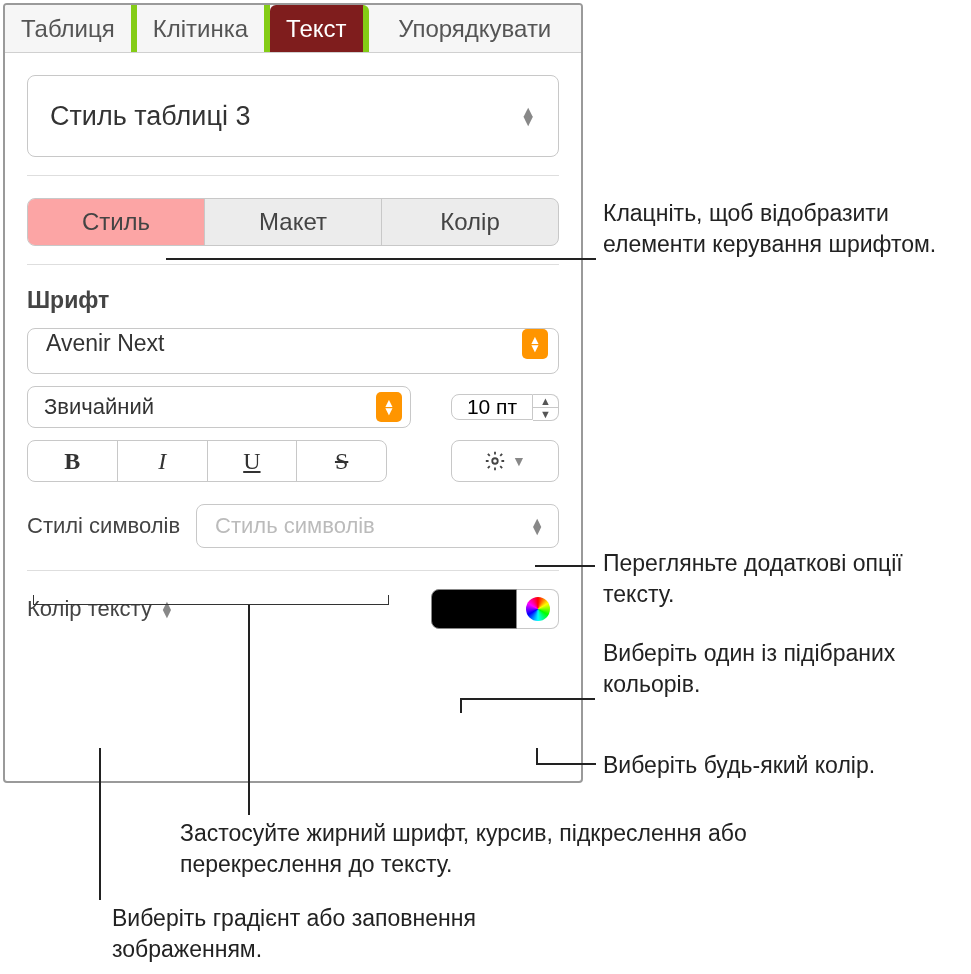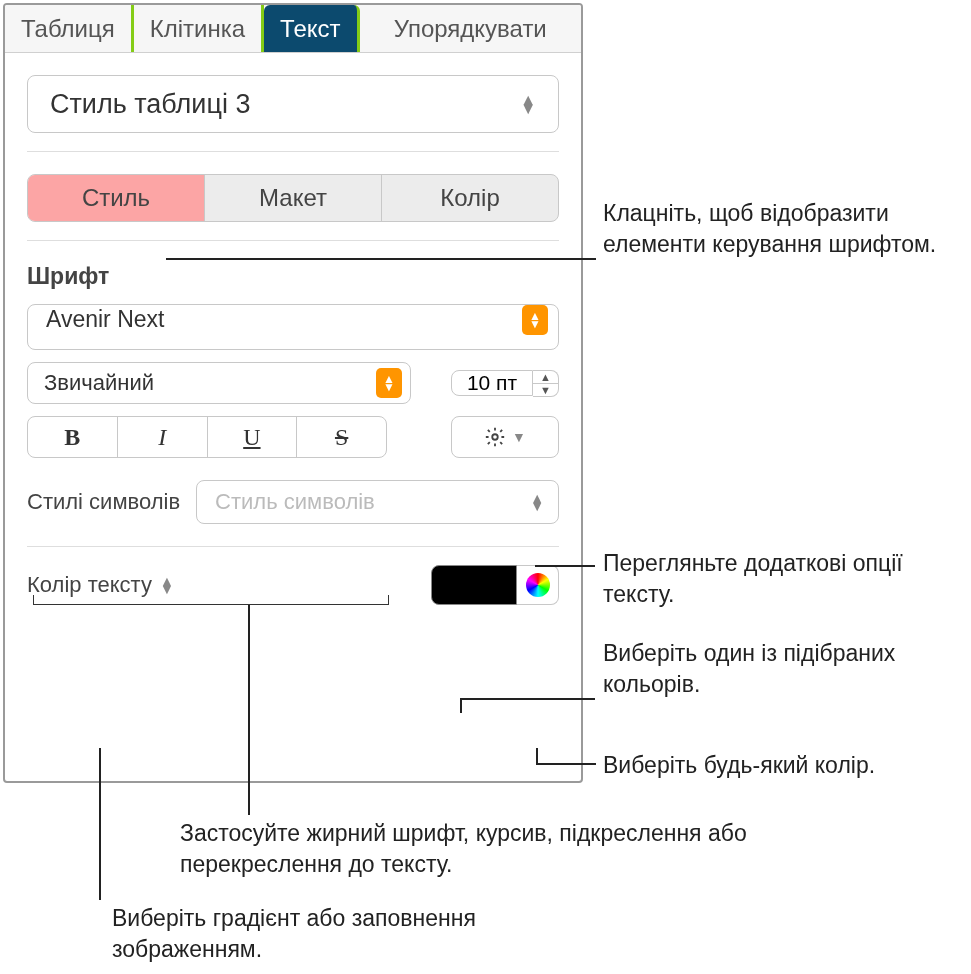--- a/index.html
+++ b/index.html
@@ -29,33 +29,33 @@
       border-bottom: 1px solid #d0d0d0;
       background: #f6f6f6;
     }
     .top-tab {
       display: flex;
       align-items: center;
       justify-content: center;
       padding: 0 16px;
       color: #555;
       font-size: 24px;
-      border-right: 3px solid #84cc16;
+      border-right: 6px solid #84cc16;
       cursor: pointer;
     }
     .top-tab:last-child { border-right: none; }
     .top-tab.active {
-      background: #0c4a6e;
+      background: #7f1d1d;
       color: #fff;
       border-radius: 6px 6px 0 0;
     }
     
     .style-dropdown {
       margin: 22px 22px 18px;
-      height: 58px;
+      height: 82px;
       border: 1px solid #c8c8c8;
       border-radius: 8px;
       display: flex;
       align-items: center;
       padding: 0 22px;
       justify-content: space-between;
       cursor: pointer;
       background: #fff;
     }
     .style-dropdown-label {

